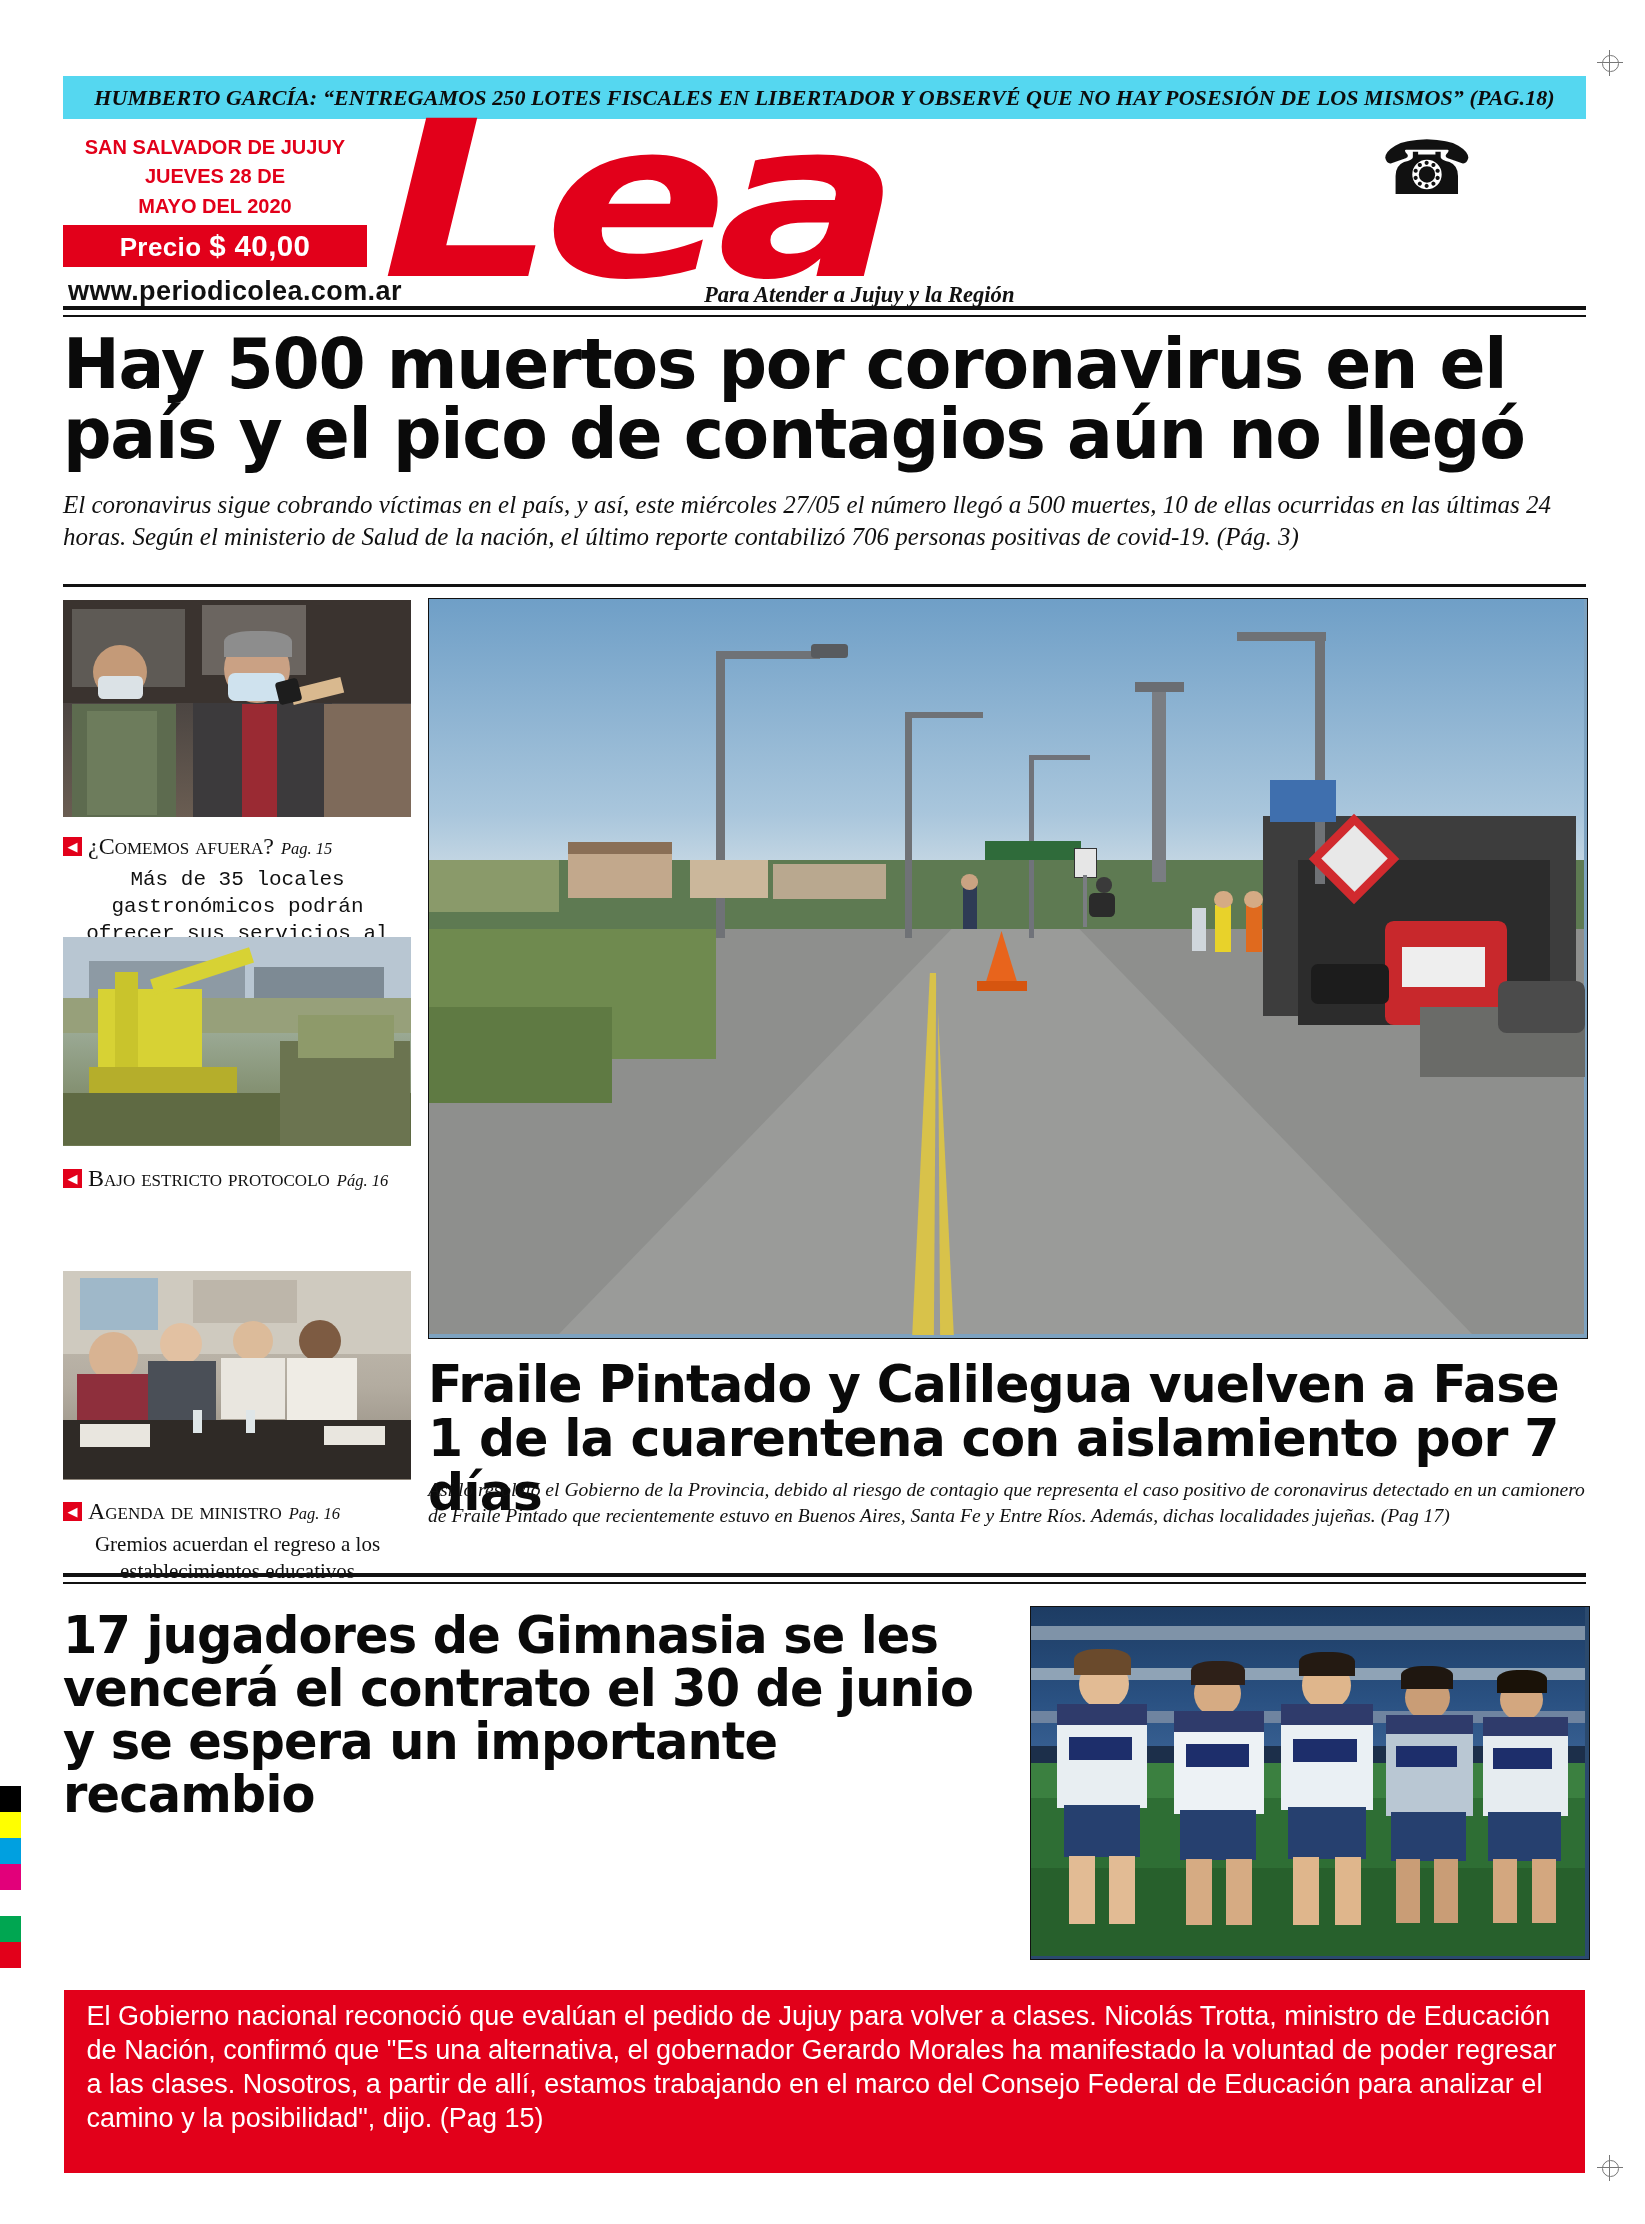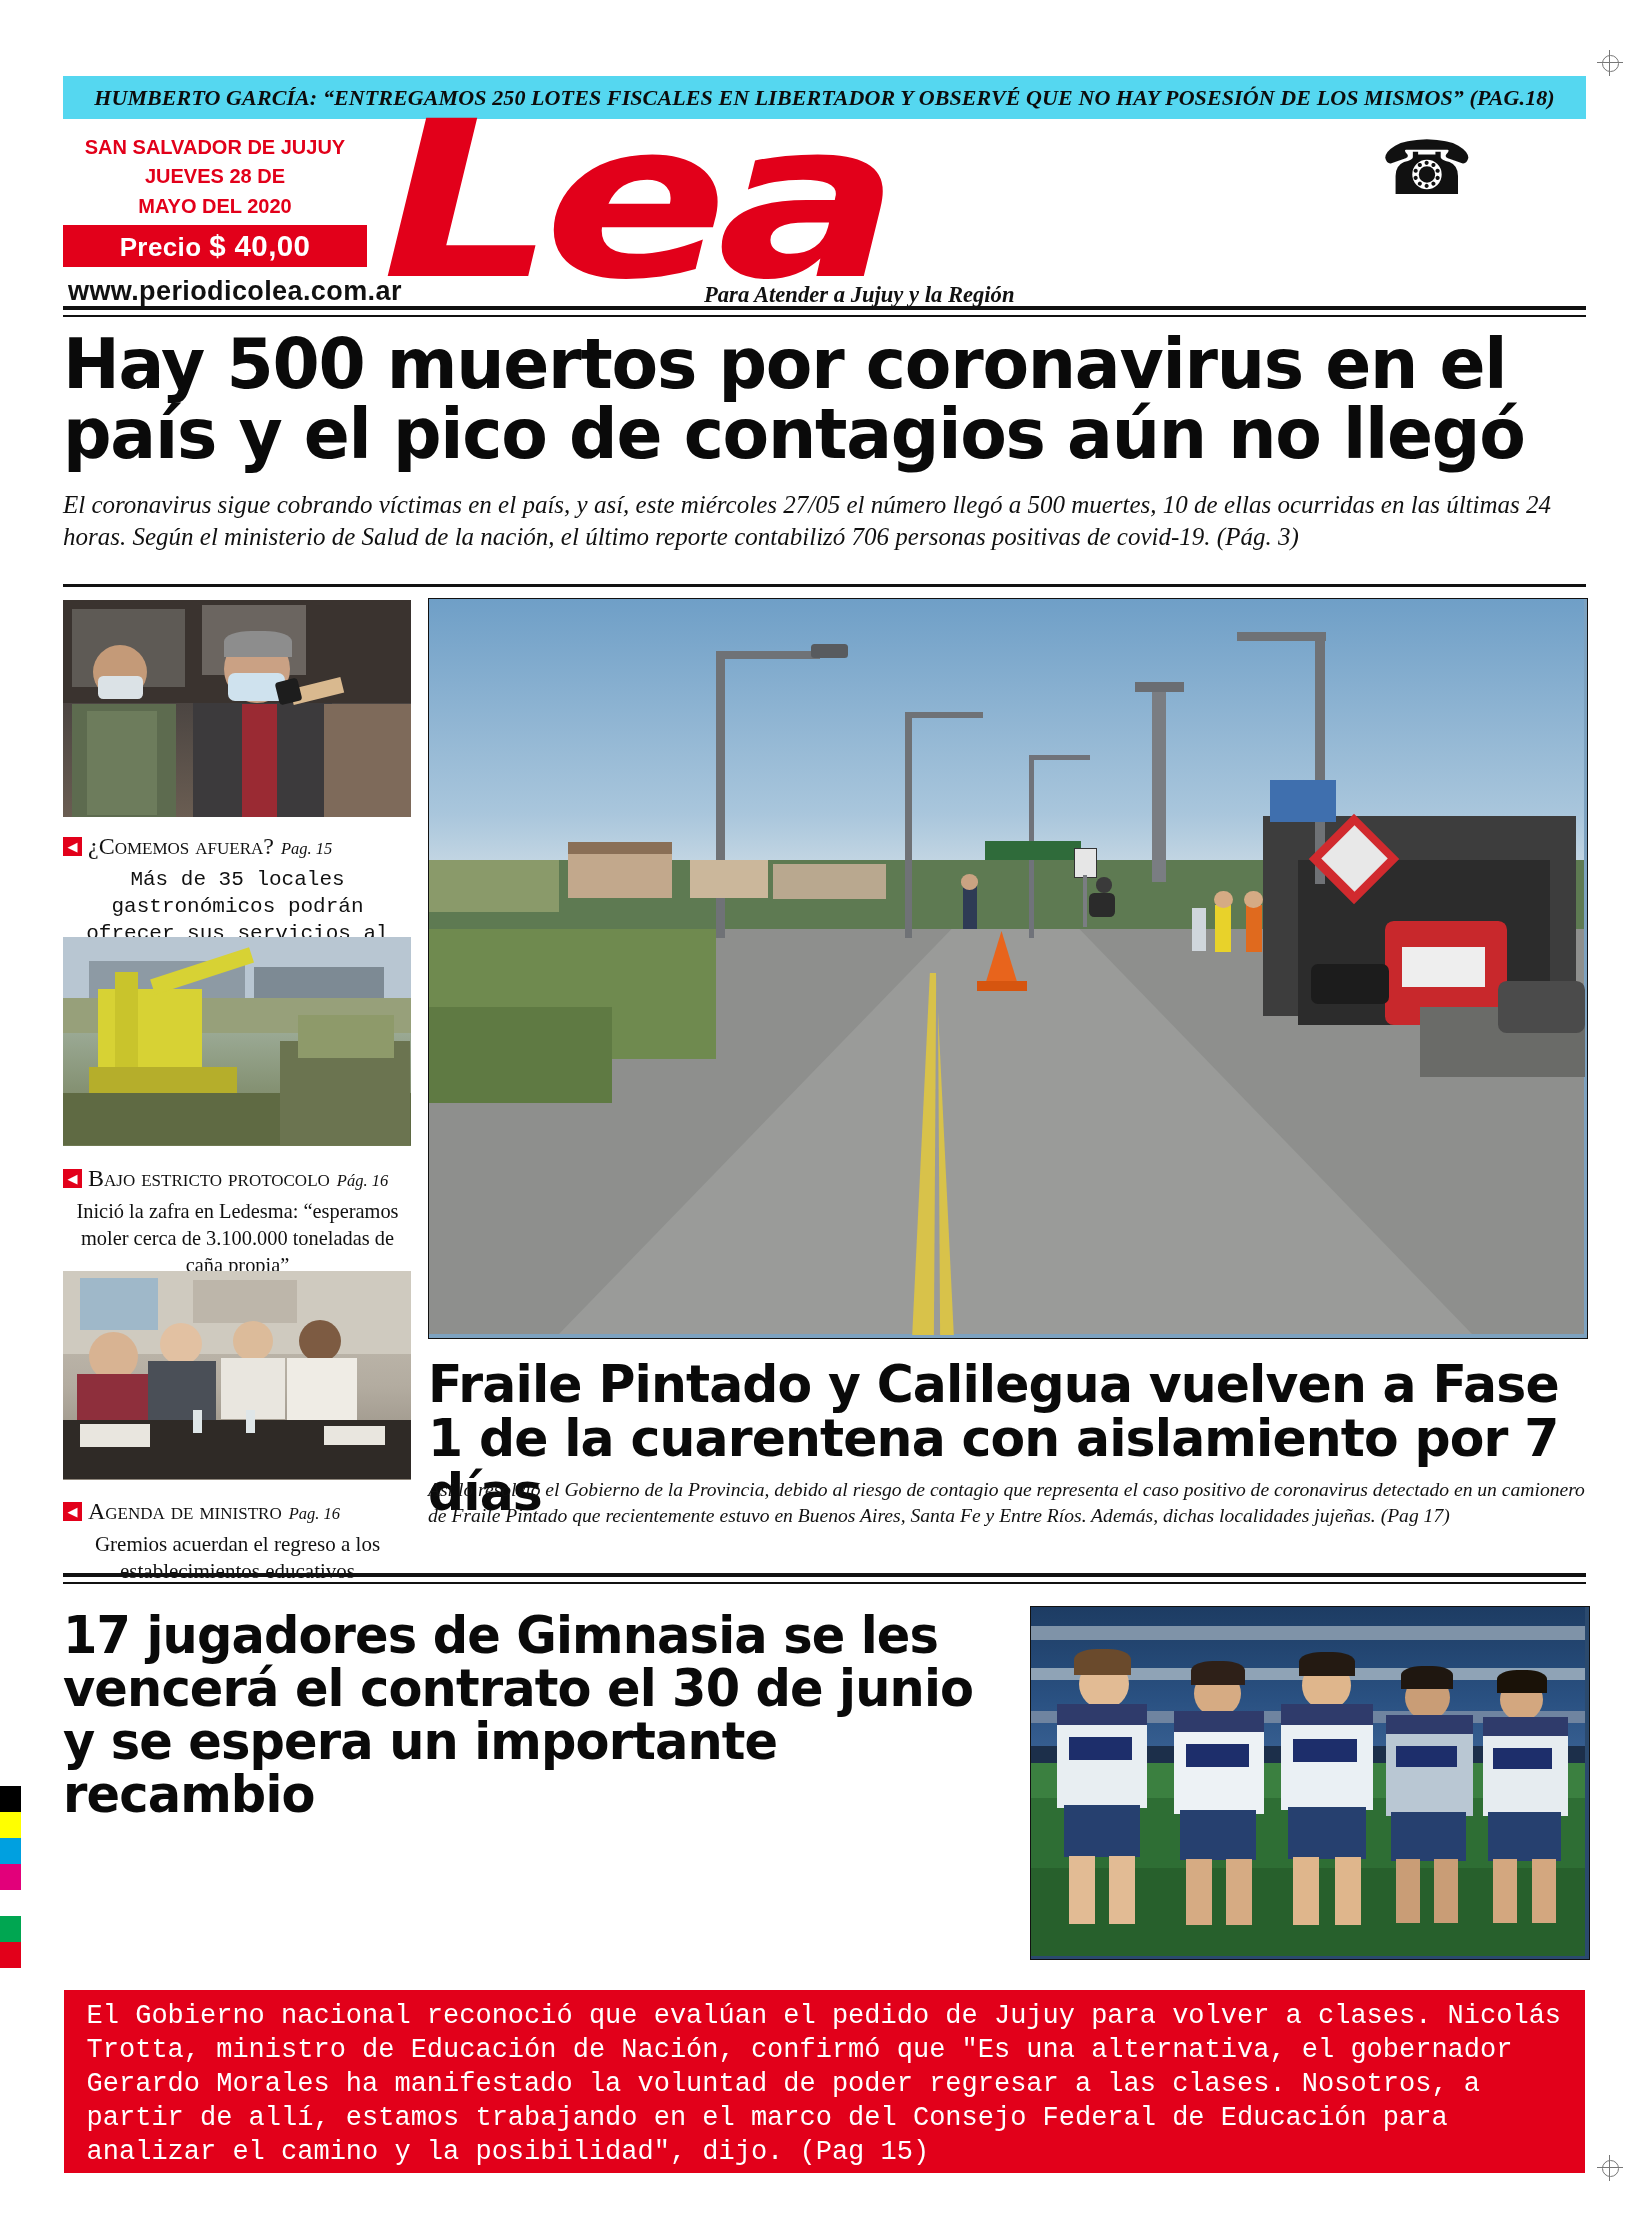--- a/index.html
+++ b/index.html
@@ -312,21 +312,21 @@
 
   
   .redbox {
     position: absolute;
     left: 64px;
     top: 1990px;
     width: 1521px;
     height: 183px;
     background: #e2001a;
     color: #ffffff;
-    font-family: Liberation Mono, monospace;
+    font-family: Liberation Sans, sans-serif;
     font-size: 27px;
     line-height: 34px;
     padding: 8.7px 22.6px 0 22.6px;
     box-sizing: border-box;
   }
 
   
   .ph { position: absolute; }
 </style>
 </head>
@@ -416,21 +416,20 @@
     <div class="ph" style="left:52px;top:35px;width:22.6px;height:96px;background:#c9c42c;"></div>
     <div class="ph" style="left:87px;top:26px;width:104px;height:15.6px;background:#d7d234;transform:rotate(-18deg);"></div>
     <div class="ph" style="left:26px;top:130px;width:148px;height:35px;background:#b5ae2b;"></div>
     <div class="ph" style="left:0;top:156px;width:348px;height:52px;background:#5f6a43;"></div>
     <div class="ph" style="left:217px;top:104px;width:130px;height:104px;background:#6b7450;"></div>
     <div class="ph" style="left:235px;top:78px;width:96px;height:43px;background:#8e9a6a;"></div>
   </div>
   <div class="lcap-title" style="top:1165px;">
     <span class="mk">◀</span><span>Bajo estricto protocolo</span><span class="pg">Pág. 16</span>
   </div>
-  <div class="lcap-body" style="top:1198px; font-size:20.4px;">Inició la zafra en Ledesma: “esperamos moler cerca de 3.100.000 toneladas de caña propia”</div>
 
   <div class="lphoto" style="top:1271px; height:209px;">
     <div class="ph" style="left:0;top:0;width:348px;height:209px;background:linear-gradient(180deg,#c9c3b8 0%,#b3aca0 55%,#8d857a 100%);"></div>
     <div class="ph" style="left:0;top:0;width:348px;height:83px;background:#cfcabf;"></div>
     <div class="ph" style="left:17.4px;top:7px;width:78px;height:52px;background:#9fb8c9;"></div>
     <div class="ph" style="left:130px;top:8.7px;width:104px;height:43px;background:#bdb6aa;"></div>
 
     <div class="ph" style="left:26px;top:61px;width:49px;height:49px;border-radius:50%;background:#d8b392;"></div>
     <div class="ph" style="left:14px;top:103px;width:78px;height:70px;background:#8e2f3c;"></div>
     <div class="ph" style="left:97px;top:52px;width:42px;height:42px;border-radius:50%;background:#e2c1a2;"></div>

